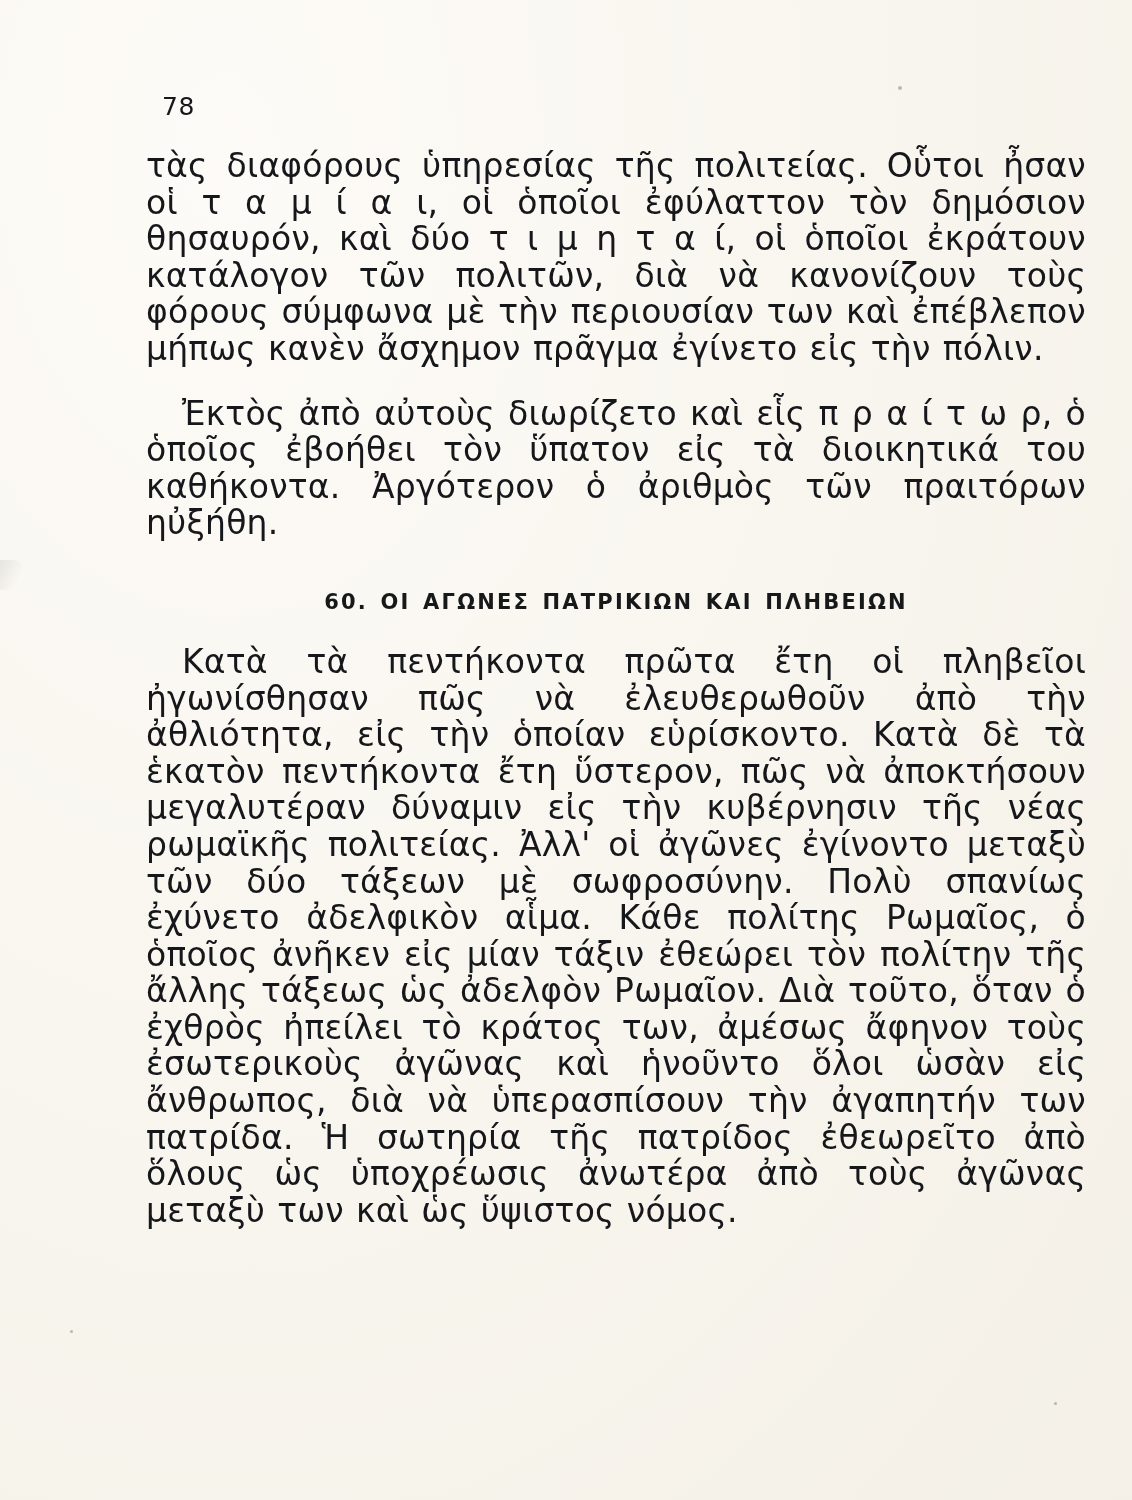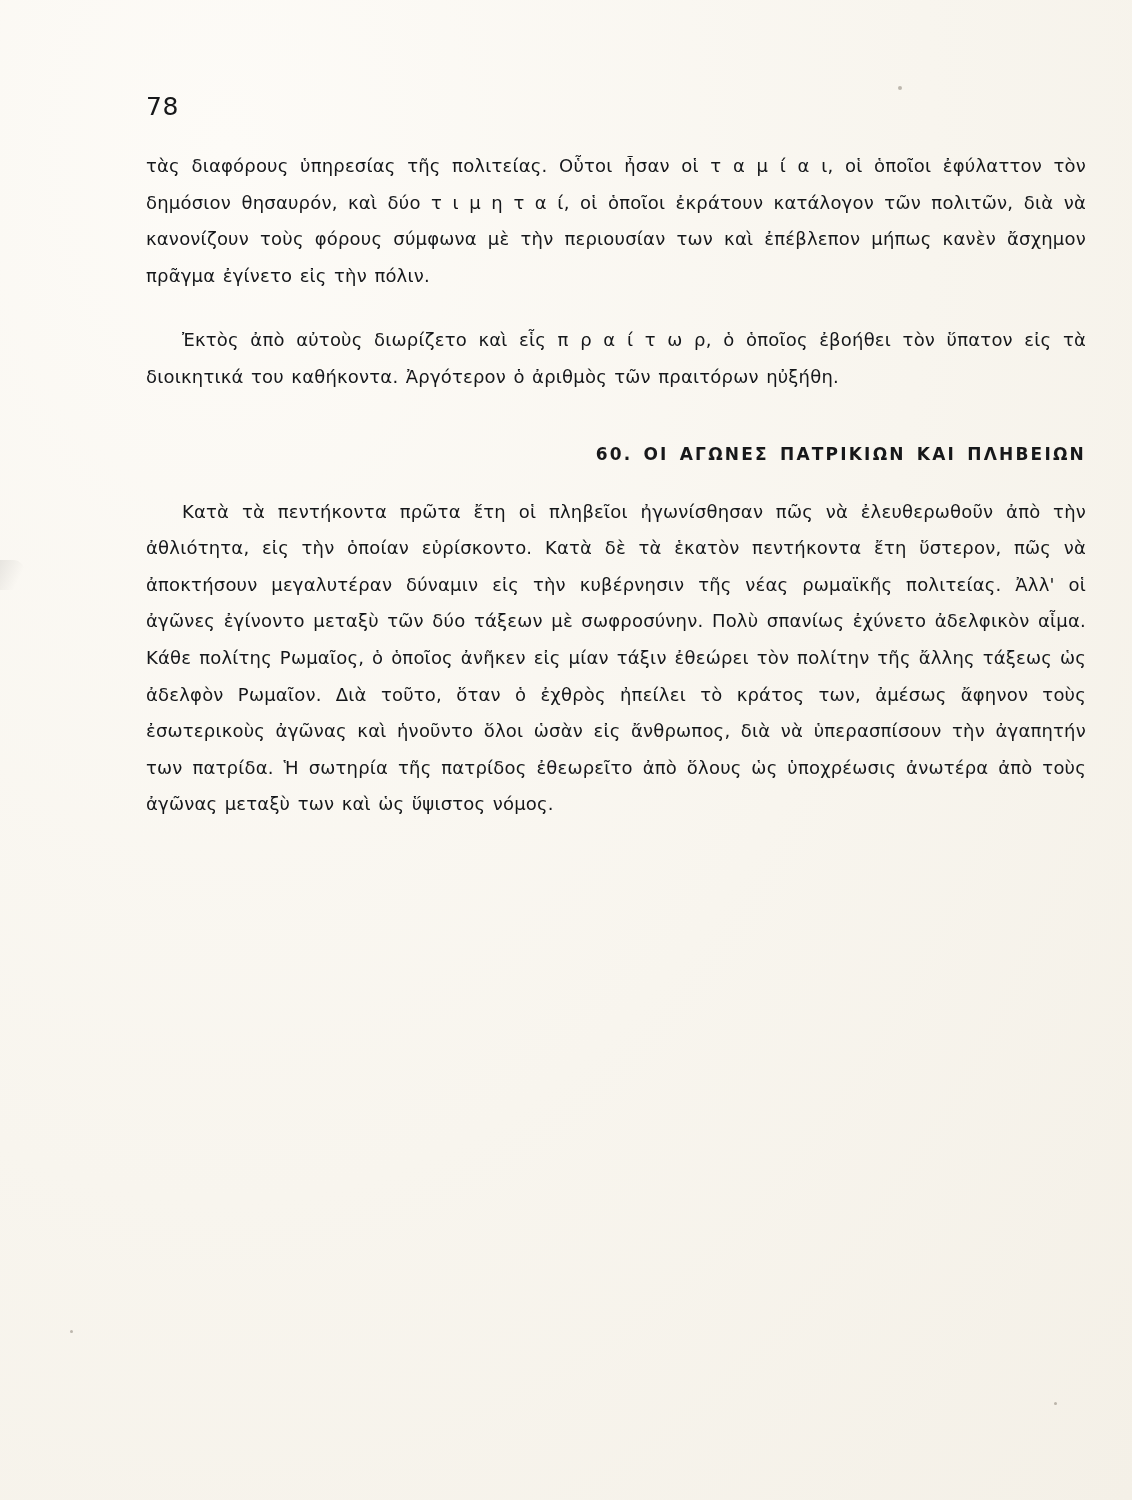--- a/index.html
+++ b/index.html
@@ -16,50 +16,50 @@
     overflow: hidden;
   }
   .page {
     position: absolute;
     inset: 0;
     background:
       radial-gradient(ellipse at 20% 10%, #fdfbf7 0%, #f8f5ee 55%, #f4f0e7 100%);
   }
   .page-number {
     position: absolute;
-    left: 146px;
+    left: 162px;
     top: 92px;
     font-size: 25px;
     letter-spacing: 0.5px;
     color: #17181a;
   }
   .content {
     position: absolute;
     left: 146px;
     top: 148px;
     width: 940px;
   }
   .para {
-    font-size: 18px;
+    font-size: 33px;
     line-height: 36.6px;
     text-align: justify;
     text-justify: inter-word;
     margin: 0 0 0 0;
     color: #15171a;
     letter-spacing: 0.2px;
     word-spacing: 1.5px;
   }
   .para.indent {
     text-indent: 36px;
     margin-top: 28px;
   }
   .section-title {
     margin: 48px 0 30px 0;
-    text-align: right;
-    font-size: 17px;
+    text-align: center;
+    font-size: 21px;
     letter-spacing: 2.2px;
     color: #17181a;
     word-spacing: 3px;
   }
   .edge-mark {
     position: absolute;
     left: 0;
     top: 560px;
     width: 26px;
     height: 30px;

